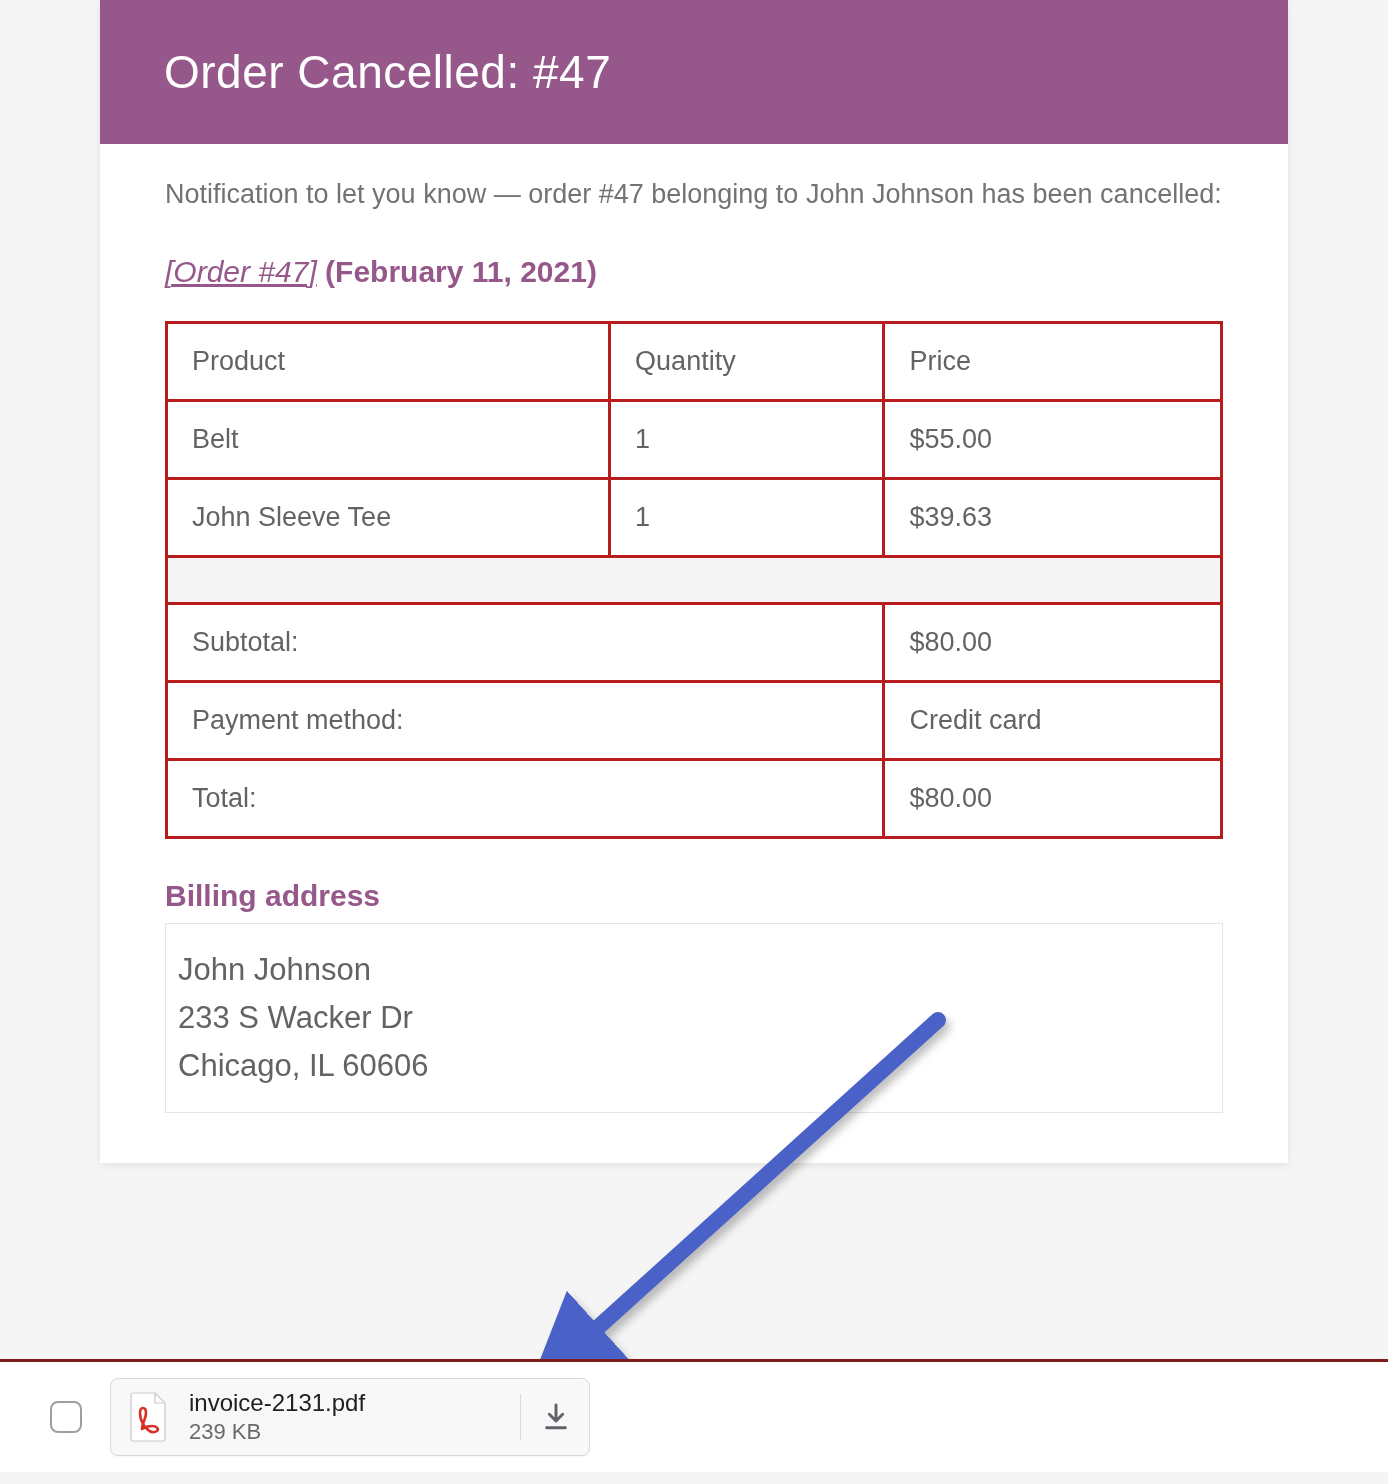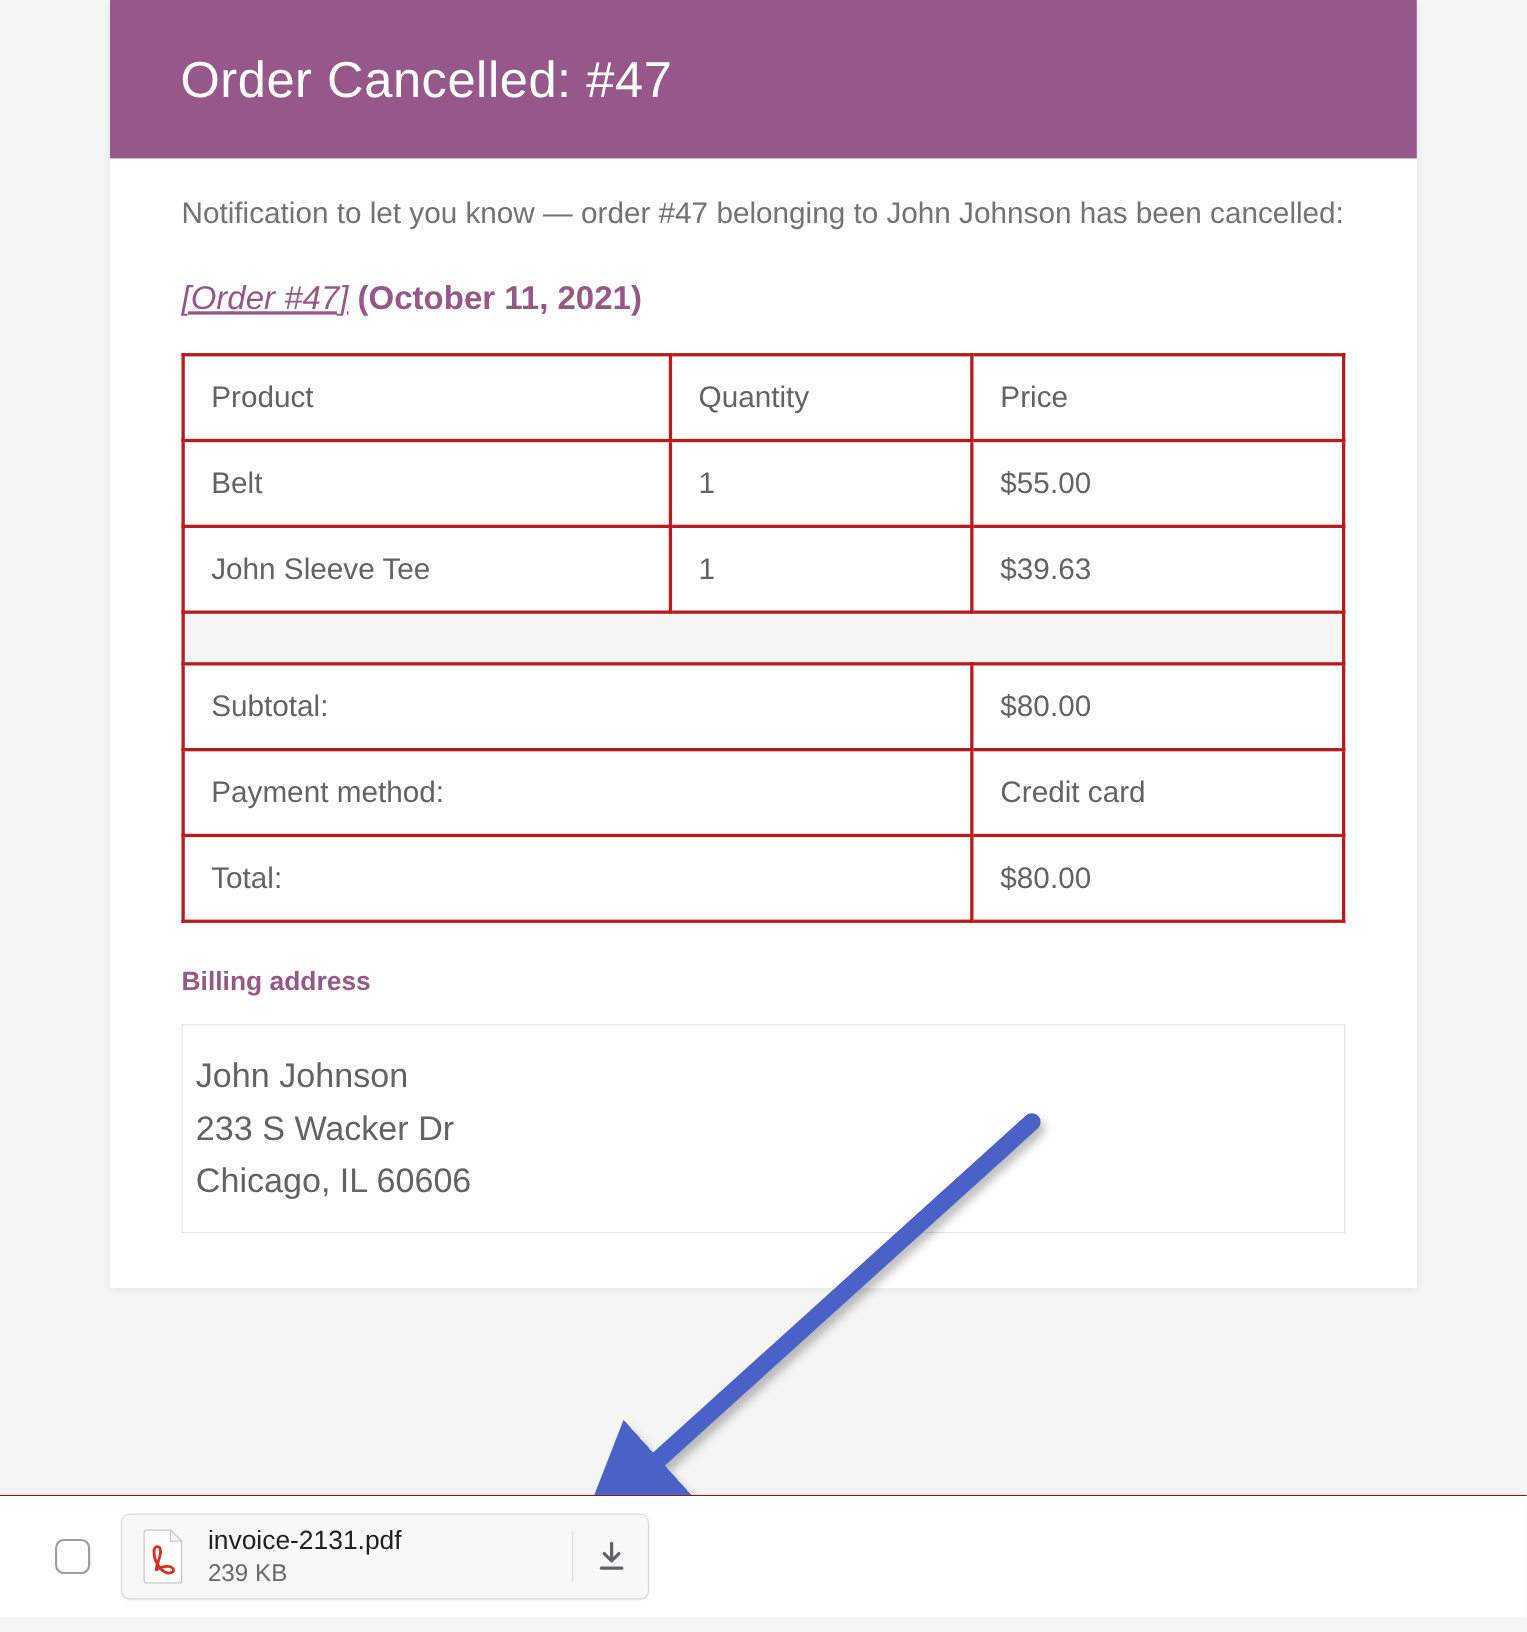--- a/index.html
+++ b/index.html
@@ -61,37 +61,37 @@
     }
     table.order-table th {
       font-weight: 400;
     }
     .col-product { width: 42%; }
     .col-qty { width: 26%; }
     .col-price { width: 32%; }
     .spacer-row td { border: none; height: 6px; padding: 0; background: #f5f5f5; }
     .billing-heading {
       color: #96588a;
-      font-size: 24px;
+      font-size: 30px;
       font-weight: 700;
-      margin-bottom: 24px;
+      margin-bottom: 10px;
     }
     .billing-box {
       border: 1px solid #e5e5e5;
       padding: 22px 12px;
       font-size: 31px;
       color: #636363;
       line-height: 1.55;
     }
     .attachment-bar {
       position: absolute;
       top: 1359px;
       left: 0;
       right: 0;
-      border-top: 1px solid #7f1d1d;
+      border-top: 3px solid #7f1d1d;
       padding: 16px 30px;
       display: flex;
       align-items: center;
       gap: 28px;
       background: #fff;
     }
     .attachment-checkbox {
       width: 32px; height: 32px;
       border: 2px solid #9e9e9e;
       border-radius: 8px;
@@ -136,21 +136,21 @@
 </head>
 <body>
 
 <div class="email-container">
   <div class="email-card">
     <div class="email-header">Order Cancelled: #47</div>
     <div class="email-body">
       <p class="notice-text">Notification to let you know — order #47 belonging to John Johnson has been cancelled:</p>
       <p class="order-line">
         <span class="order-link">[Order #47]</span>
-        <span>(October 11, 2021)</span>
+        <span>(February 11, 2021)</span>
       </p>
       <table class="order-table">
         <thead>
           <tr>
             <th class="col-product">Product</th>
             <th class="col-qty">Quantity</th>
             <th class="col-price">Price</th>
           </tr>
         </thead>
         <tbody>

